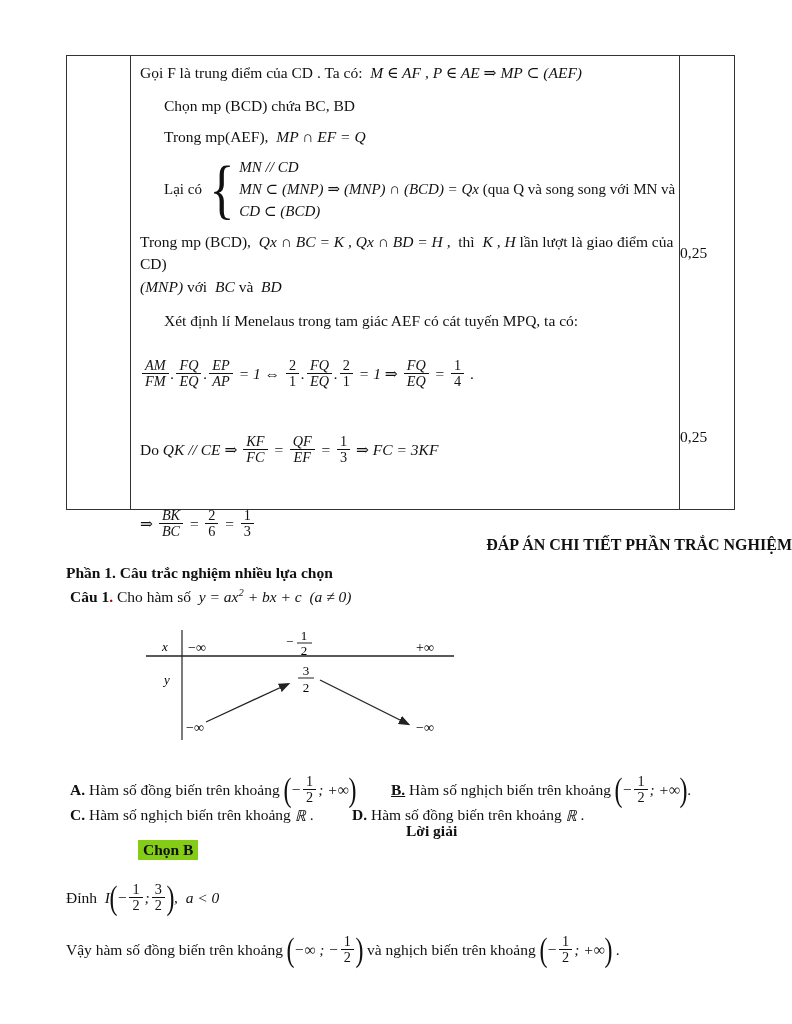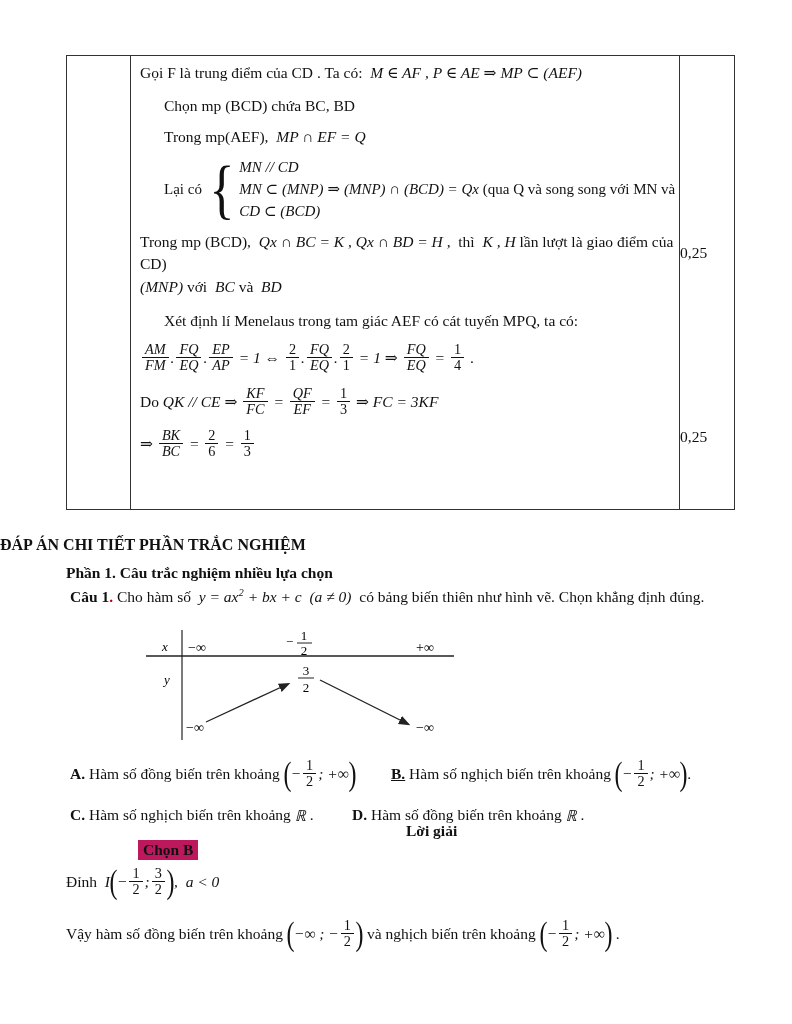--- a/index.html
+++ b/index.html
@@ -8,42 +8,42 @@
     font-family:"Liberation Serif","DejaVu Serif",serif;color:#111;
     font-size:15.5px;overflow:hidden;
   }
   .b{font-weight:bold;}
   .u{text-decoration:underline;}
   .red{color:#c00000;}
   .mt{font-style:normal;}
   .mi{font-style:italic;}
   .eq{display:flex;align-items:center;}
   .eq>span{white-space:pre;}
-  .frac{display:inline-flex;flex-direction:column;align-items:center;line-height:1.08;font-size:0.92em;margin:0 2px;}
+  .frac{display:inline-flex;flex-direction:column;align-items:center;line-height:1.08;font-size:0.92em;margin:16px 2px;}
   .frac .num{border-bottom:1px solid #111;padding:0 3px;}
   .frac .den{padding:0 3px;}
   .msup{font-size:0.68em;align-self:flex-start;margin-top:-1px;}
   .bp{font-size:215%;font-weight:400;line-height:0;display:inline-block;transform:scaleX(0.72);margin:0 -2px;font-style:normal;}
 
   
   .otable{position:absolute;left:66px;top:55px;width:669px;height:455px;border:1px solid #333;box-sizing:border-box;}
   .c1{position:absolute;left:0;top:0;bottom:0;width:63px;border-right:1px solid #333;}
   .c2{position:absolute;left:64px;top:0;bottom:0;width:549px;border-right:1px solid #333;box-sizing:border-box;padding:4px 18px 0 9px;}
   .c3{position:absolute;right:0;top:0;bottom:0;width:54px;}
   .score{position:absolute;left:0;right:0;text-align:left;}
   .ind{margin-left:24px;}
   .sysrow{white-space:pre;font-size:15px;}
   .sys-brace{font-size:66px;font-weight:300;line-height:62px;transform:scaleX(0.8);display:inline-block;margin-right:2px;}
   .sys-col{display:flex;flex-direction:column;justify-content:flex-start;margin-right:4px;}
   .sys-col>.eq{height:22px;}
 
   
   .abs{position:absolute;white-space:pre;}
-  .heading{left:0;width:792px;text-align:left;font-weight:bold;font-size:16px;}
-  .chon{background:#be185d;font-weight:bold;padding:1px 5px;}
+  .heading{left:0;width:792px;text-align:right;font-weight:bold;font-size:16px;}
+  .chon{background:#84cc16;font-weight:bold;padding:1px 5px;}
   .bbt-svg{position:absolute;}
   .bbt-svg text{font-family:"Liberation Serif","DejaVu Serif",serif;}
   .optlabel{font-weight:bold;}
 </style>
 </head>
 <body>
 
 <div class="otable">
   <div class="c1"></div>
   <div class="c2">
@@ -128,21 +128,21 @@
   <div class="c3">
     <div class="score" style="top:188px">0,25</div>
     <div class="score" style="top:372px">0,25</div>
   </div>
 </div>
 
 <div class="abs heading" style="top:536px">ĐÁP ÁN CHI TIẾT PHẦN TRẮC NGHIỆM</div>
 <div class="abs b" style="left:66px;top:564px">Phần 1. Câu trắc nghiệm nhiều lựa chọn</div>
 
 <div class="abs eq" style="left:70px;top:588px">
-  <span class="b">Câu 1</span><span class="b red">.</span><span class="eq"><span class="mt"> Cho hàm số  </span><span class="mi">y = ax</span><span class="msup mi">2</span><span class="mi"> + bx + c</span><span class="mi">  (a ≠ 0)</span><span class="mt">  có bảng biến thiên như hình vẽ. Chọn khẳng định đúng.</span></span>
+  <span class="b">Câu 1</span><span class="b red">.</span><span class="eq"><span class="mt"> Cho hàm số  </span><span class="mi">y = ax</span><span class="msup mi">2</span><span class="mi"> + bx + c</span><span class="mi">  (a ≠ 0)</span></span>
 </div>
 
 <svg class="bbt-svg" style="left:140px;top:622px" width="320" height="124" viewBox="0 0 320 124">
   <defs>
     <marker id="ah" markerWidth="9" markerHeight="8" refX="7" refY="3.5" orient="auto">
       <path d="M0,0 L9,3.5 L0,7 Z" fill="#222"></path>
     </marker>
   </defs>
   <line x1="42" y1="8" x2="42" y2="118" stroke="#222" stroke-width="1.2"></line>
   <line x1="6" y1="34" x2="314" y2="34" stroke="#222" stroke-width="1.4"></line>

